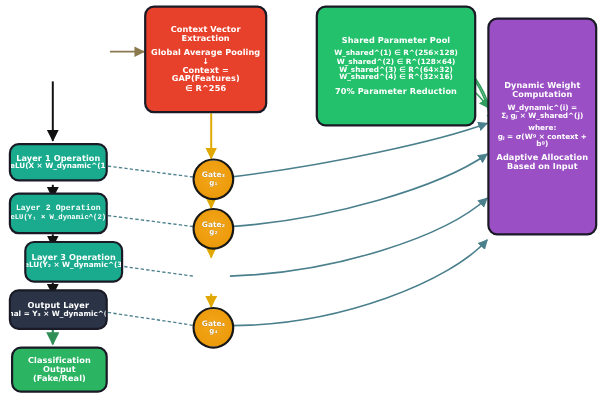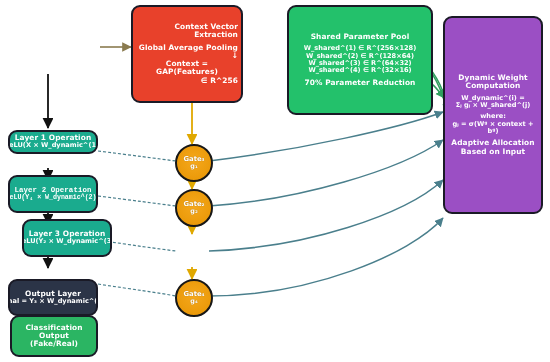--- a/index.html
+++ b/index.html
@@ -12,21 +12,21 @@
        flex-direction:column;align-items:center;justify-content:center;
        overflow:hidden;font-weight:bold;line-height:1.12;z-index:3;}
   .ttl{font-size:7.4px;letter-spacing:.1px;}
   .sub{font-size:6.6px;}
   .sp{height:4px;}
   .blue{background:#2f86d6;}
   .red{background:#e8412b;}
   .pool{background:#23c16b;}
   .purple{background:#9b4fc4;}
   .teal{background:#1aab8e;}
-  .dark{background:#2b3447;margin-top:16px;}
+  .dark{background:#2b3447;}
   .classif{background:#2bb563;}
   .gate{position:absolute;border-radius:50%;border:2px solid #171717;
         background:radial-gradient(circle at 50% 45%,#f5a81c 0%,#eb9a0a 70%,#e08f05 100%);
         color:#ffffff;display:flex;flex-direction:column;align-items:center;
         justify-content:center;font-weight:bold;font-size:6.6px;line-height:1.2;
         z-index:4;text-shadow:0 0 1px rgba(0,0,0,.35);}
   .gate .gl{font-size:6.8px;}
   .gate .gs{font-size:6.4px;}
   .nowrap{white-space:nowrap;}
 </style>
@@ -86,21 +86,21 @@
     <path d="M98,284 C130,289 160,293 176,296" fill="none" stroke="#4a7f8c" stroke-width="1.2" stroke-dasharray="3,2"></path>
 
     <path d="M420,75 C432,82 438,90 444,98" fill="none" stroke="#2f9e5e" stroke-width="1.5" marker-end="url(#ar-green)"></path>
     <path d="M424,62 C438,76 445,92 448,112" fill="none" stroke="#2f9e5e" stroke-width="1.5" marker-end="url(#ar-green)"></path>
     <path d="M428,68 C442,86 448,110 450,132" fill="none" stroke="#2f9e5e" stroke-width="1.5" marker-end="url(#ar-green)"></path>
 
     <line x1="450" y1="66" x2="450" y2="205" stroke="#9a8a3a" stroke-width="1.6" marker-end="url(#ar-mustard)"></line>
   </svg>
 
 
-  <div class="box red" style="left:131px;top:5px;width:112px;height:98px;padding:9px 3px;align-items:flex-end;">
+  <div class="box red" style="left:131px;top:5px;width:112px;height:98px;padding:9px 3px;">
     <div class="ttl">Context Vector</div>
     <div class="ttl">Extraction</div>
     <div class="sp"></div>
     <div class="ttl">Global Average Pooling</div>
     <div class="ttl">↓</div>
     <div class="ttl">Context = GAP(Features)</div>
     <div class="ttl">∈ R^256</div>
   </div>
 
   <div class="box pool" style="left:287px;top:5px;width:146px;height:110px;padding:4px 3px;">
@@ -121,21 +121,21 @@
     <div class="sub">W_dynamic^(i) =</div>
     <div class="sub">Σⱼ gⱼ × W_shared^(j)</div>
     <div class="sp"></div>
     <div class="sub">where:</div>
     <div class="sub">gⱼ = σ(Wᵍ × context + bᵍ)</div>
     <div class="sp"></div>
     <div class="ttl">Adaptive Allocation</div>
     <div class="ttl">Based on Input</div>
   </div>
 
-  <div class="box teal" style="left:8px;top:130px;width:90px;height:24px;">
+  <div class="box teal" style="left:8px;top:130px;width:90px;height:35px;">
     <div class="ttl">Layer 1 Operation</div>
     <div class="sub nowrap">ReLU(X × W_dynamic^(1))</div>
   </div>
 
   <div class="box teal" style="left:8px;top:175px;width:90px;height:38px;font-family:Liberation Mono, monospace;">
     <div class="ttl">Layer 2 Operation</div>
     <div class="sub nowrap">ReLU(Y₁ × W_dynamic^(2))</div>
   </div>
 
   <div class="box teal" style="left:22px;top:219px;width:90px;height:38px;">

